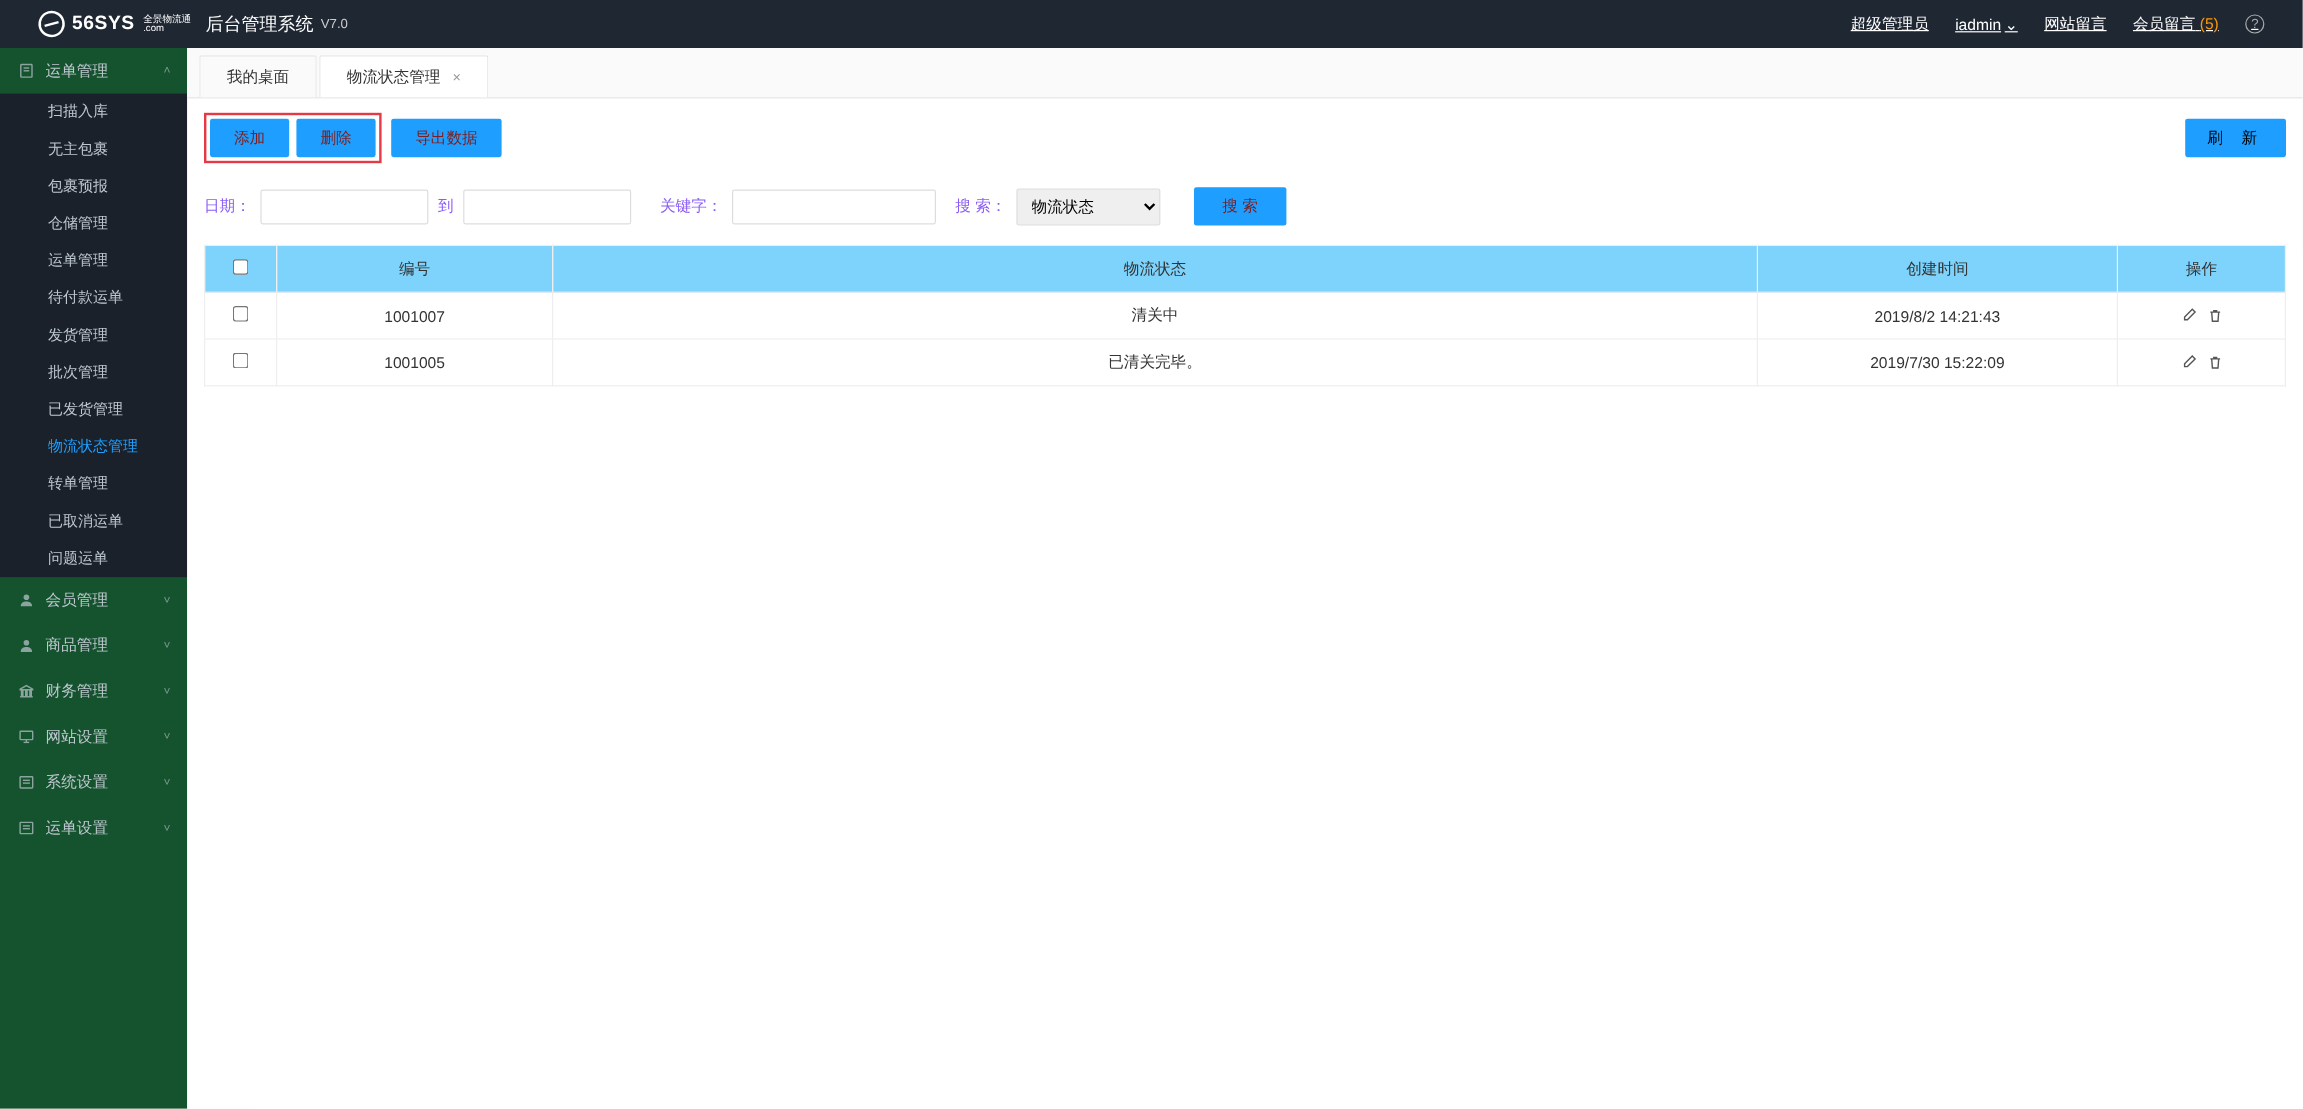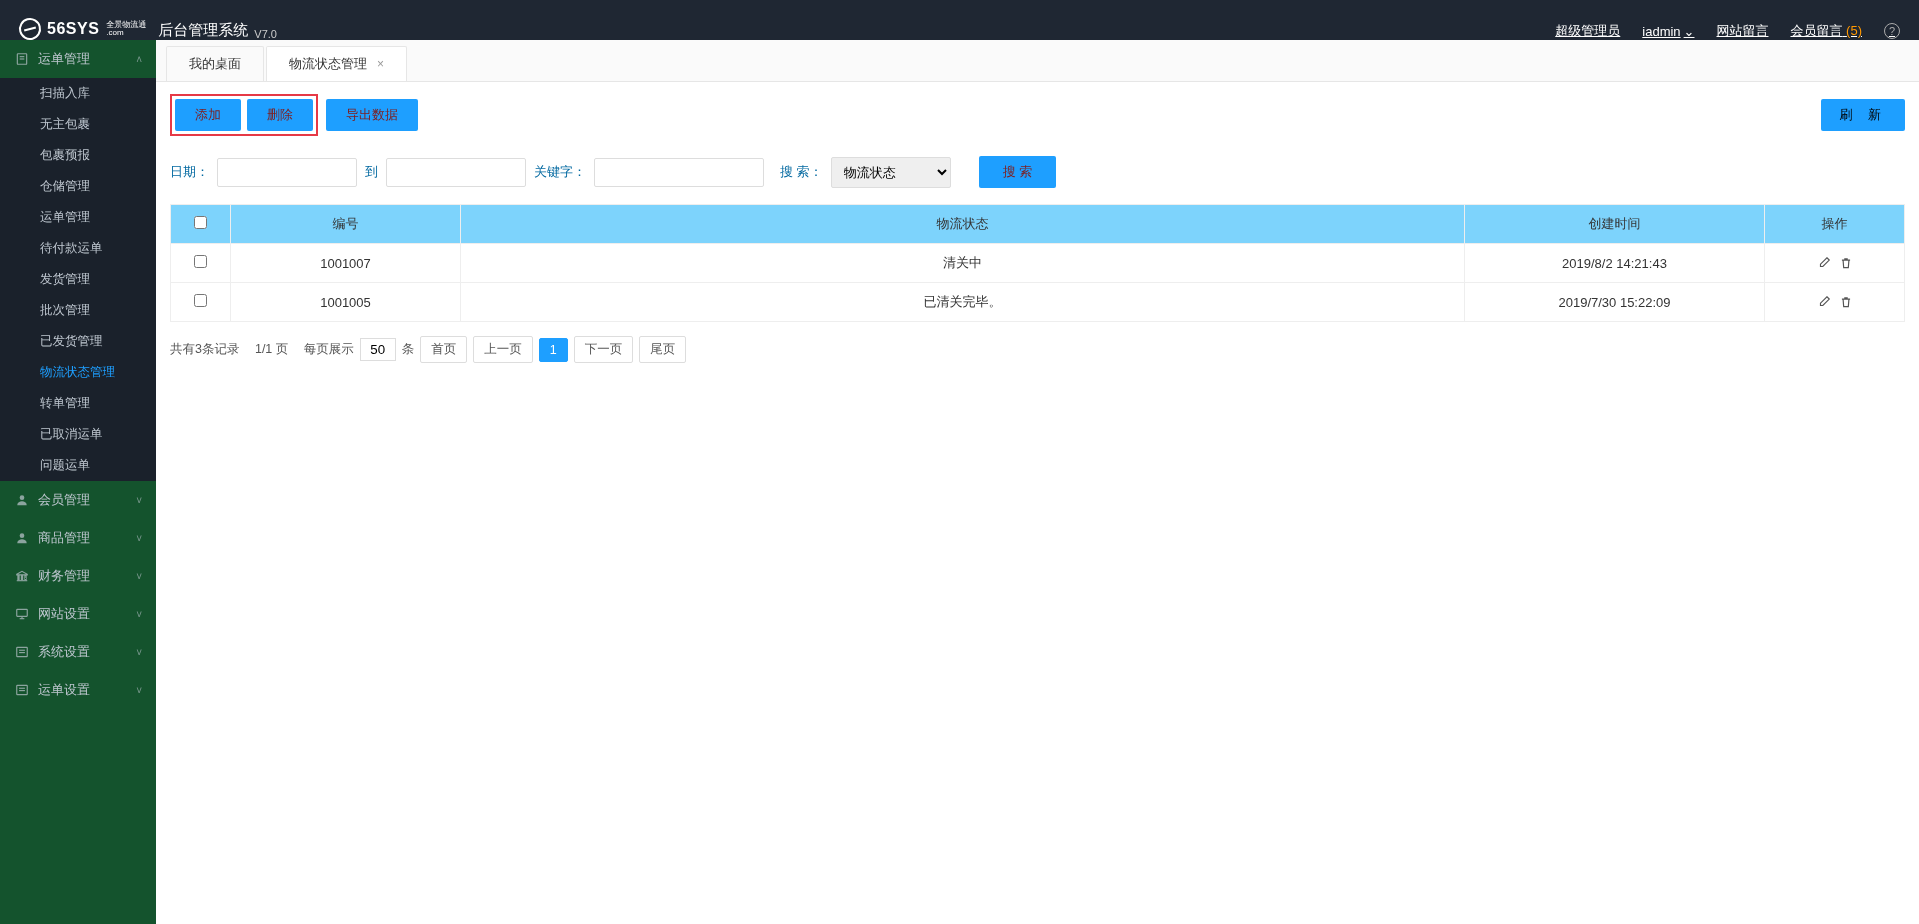--- a/index.html
+++ b/index.html
@@ -1,17 +1,17 @@
 <!DOCTYPE html>
 <html><head>
 <meta charset="utf-8">
 <style>
 * { margin: 0; padding: 0; box-sizing: border-box; }
 body { font-family: "Microsoft YaHei", Arial, sans-serif; font-size: 13px; color: #333; background: #f5f5f5; }
-.header { background: #1f2733; height: 40px; display: flex; align-items: flex-end; padding: 0 19px; color: #fff; }
+.header { background: #1f2733; height: 40px; display: flex; align-items: center; padding: 0 32px; color: #fff; }
 .logo { display: flex; align-items: center; gap: 6px; }
 .logo-icon { width: 22px; height: 22px; border: 2px solid #fff; border-radius: 50%; display: flex; align-items: center; justify-content: center; transform: rotate(-15deg); }
 .logo-icon::before { content: ""; width: 12px; height: 2px; background: #fff; }
 .logo-text { font-size: 16px; font-weight: bold; letter-spacing: 0.5px; }
 .logo-sub { font-size: 8px; line-height: 8px; margin-left: 1px; }
 .title { font-size: 15px; margin-left: 12px; }
 .version { font-size: 11px; margin-left: 6px; color: #ccc; }
 .header-right { margin-left: auto; display: flex; align-items: center; gap: 22px; font-size: 13px; text-decoration: underline; }
 .header-right a { color: #fff; text-decoration: none; cursor: pointer; }
 .header-right .msg-count { color: #ff9800; }
@@ -28,21 +28,21 @@
 .tabs { display: flex; border-bottom: 1px solid #e6e6e6; background: #fafafa; padding: 6px 10px 0 10px; }
 .tab { padding: 8px 22px; border: 1px solid #e6e6e6; border-bottom: none; background: #fff; margin-right: 2px; cursor: pointer; font-size: 13px; border-radius: 2px 2px 0 0; position: relative; }
 .tab.inactive { background: #fafafa; }
 .tab-close { margin-left: 10px; color: #999; font-size: 12px; cursor: pointer; }
 .toolbar { padding: 12px 14px; display: flex; align-items: center; gap: 8px; }
 .btn { border: none; padding: 7px 20px; font-size: 13px; cursor: pointer; border-radius: 2px; }
 .btn-primary { background: #1E9FFF; color: #7f1d1d; }
 .btn-outline-group { border: 2px solid #e63946; padding: 3px; display: flex; gap: 6px; }
 .btn-refresh { margin-left: auto; background: #1E9FFF; color: #000000; padding: 7px 18px; letter-spacing: 6px; }
 .filter-bar { padding: 8px 14px 16px 14px; display: flex; align-items: center; gap: 8px; font-size: 13px; }
-.filter-bar label { color: #0369a1; }
+.filter-bar label { color: #8b5cf6; }
 .filter-bar input[type="text"] { border: 1px solid #ddd; padding: 6px 8px; font-size: 13px; border-radius: 2px; }
 .filter-bar select { border: 1px solid #ddd; padding: 6px 8px; font-size: 13px; border-radius: 2px; width: 120px; }
 .date-input { width: 140px; }
 .keyword-input { width: 170px; }
 .table-wrap { padding: 0 14px; }
 table { width: 100%; border-collapse: collapse; }
 th, td { border: 1px solid #eee; padding: 10px 8px; text-align: center; font-size: 13px; font-weight: normal; }
 th { background: #7dd3fc; }
 .col-check { width: 60px; }
 .col-id { width: 230px; }
@@ -190,21 +190,21 @@
       </div>
       <button class="btn btn-primary">导出数据</button>
       <button class="btn btn-refresh">刷 新</button>
     </div>
 
     <div class="filter-bar">
       <label>日期：</label>
       <input type="text" class="date-input" style="">
       <label>到</label>
       <input type="text" class="date-input" style="">
-      <label style="margin-left:0">关键字：</label>
+      <label style="margin-left:16px">关键字：</label>
       <input type="text" class="keyword-input" style="">
       <label style="margin-left:8px">搜 索：</label>
       <select>
         <option>物流状态</option>
       </select>
       <button class="btn btn-primary" style="margin-left:20px;padding:7px 24px">搜 索</button>
     </div>
 
     <div class="table-wrap">
       <table>
@@ -255,26 +255,14 @@
                       <path d="M5 7h14M10 7V5h4v2M7 7l1 13h8l1-13"></path>
                     </svg>
                   </span>
                 </div>
               </td>
             </tr>
           </tbody>
       </table>
     </div>
 
-    <div class="pagination">
-      <span>共有3条记录</span>&nbsp;
-      <span>1/1 页</span>&nbsp;
-      <span>每页展示</span>
-      <input type="text" value="50" style="">
-      <span>条</span>
-      <span class="pg-btn">首页</span>
-      <span class="pg-btn">上一页</span>
-      <span class="pg-btn active">1</span>
-      <span class="pg-btn">下一页</span>
-      <span class="pg-btn">尾页</span>
-    </div>
   </div>
 </div>
 
 </body></html>

